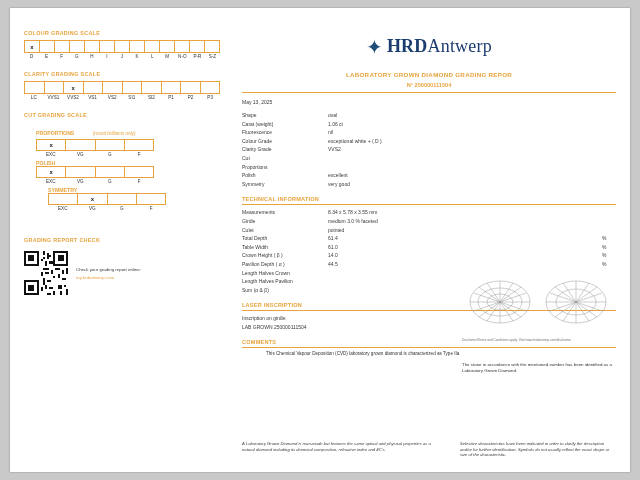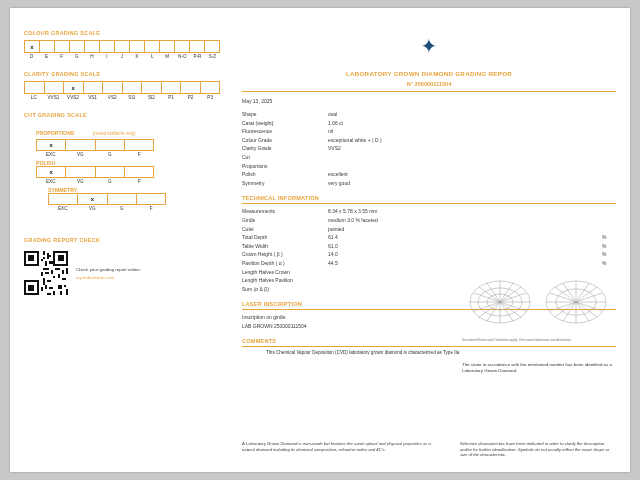--- a/index.html
+++ b/index.html
@@ -249,20 +249,21 @@
       <div>
         <div class="txt" style="font-size:4.4px;">Check your grading report online:</div>
         <div style="font-size:4.4px;color:#e8a33d;margin-top:3px;">my.hrdantwerp.com</div>
       </div>
     </div>
   </div>
 
   <div class="right">
     <div class="logo">
       <span class="star">✦</span>
+      <span class="name"><b>HRD</b><span>Antwerp</span></span>
     </div>
 
     <div class="rep-ttl">LABORATORY GROWN DIAMOND GRADING REPOR</div>
     <div class="rep-no">N° 250000111504</div>
     <div class="hr"></div>
 
     <div class="date">May 13, 2025</div>
 
     <div id="main-fields" style="margin-top:6px;">
         <div class="kv">

